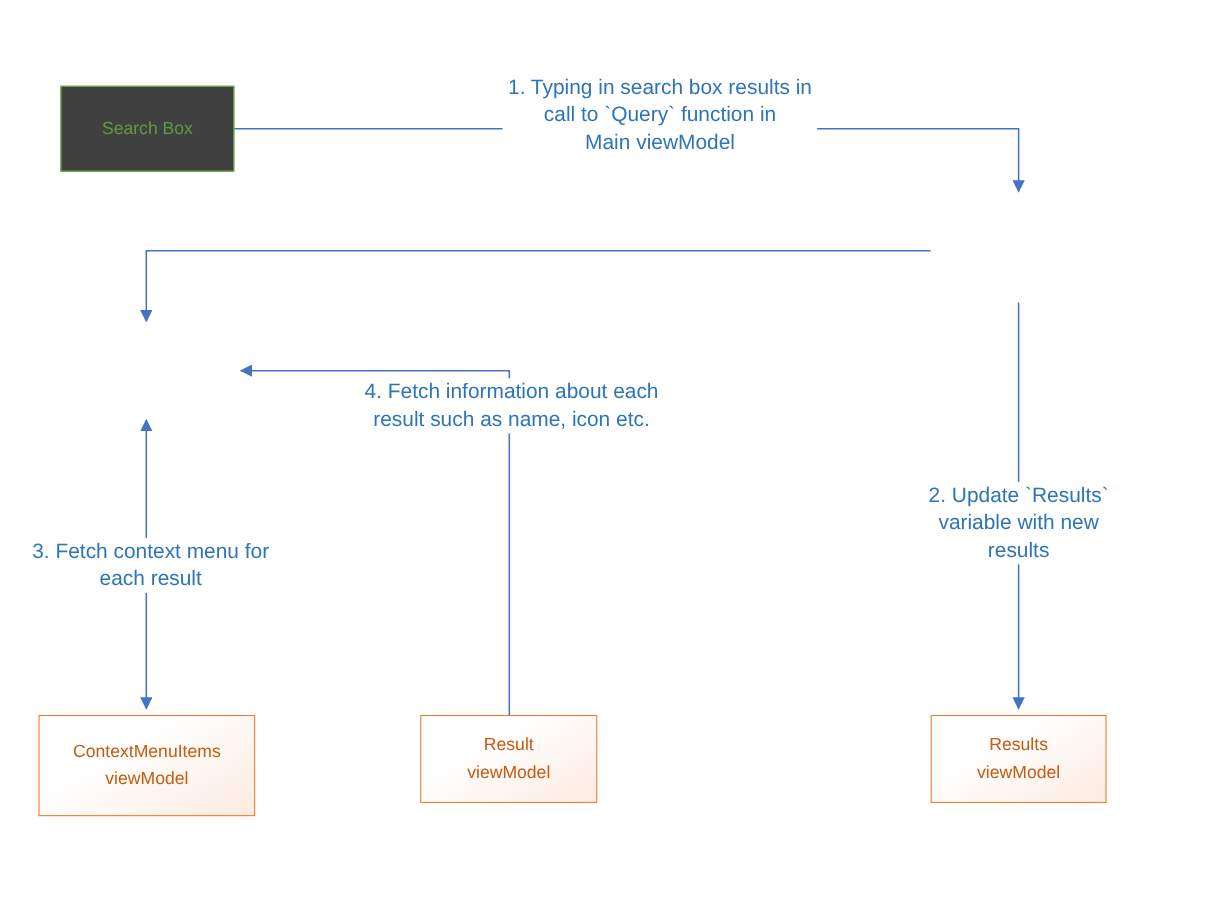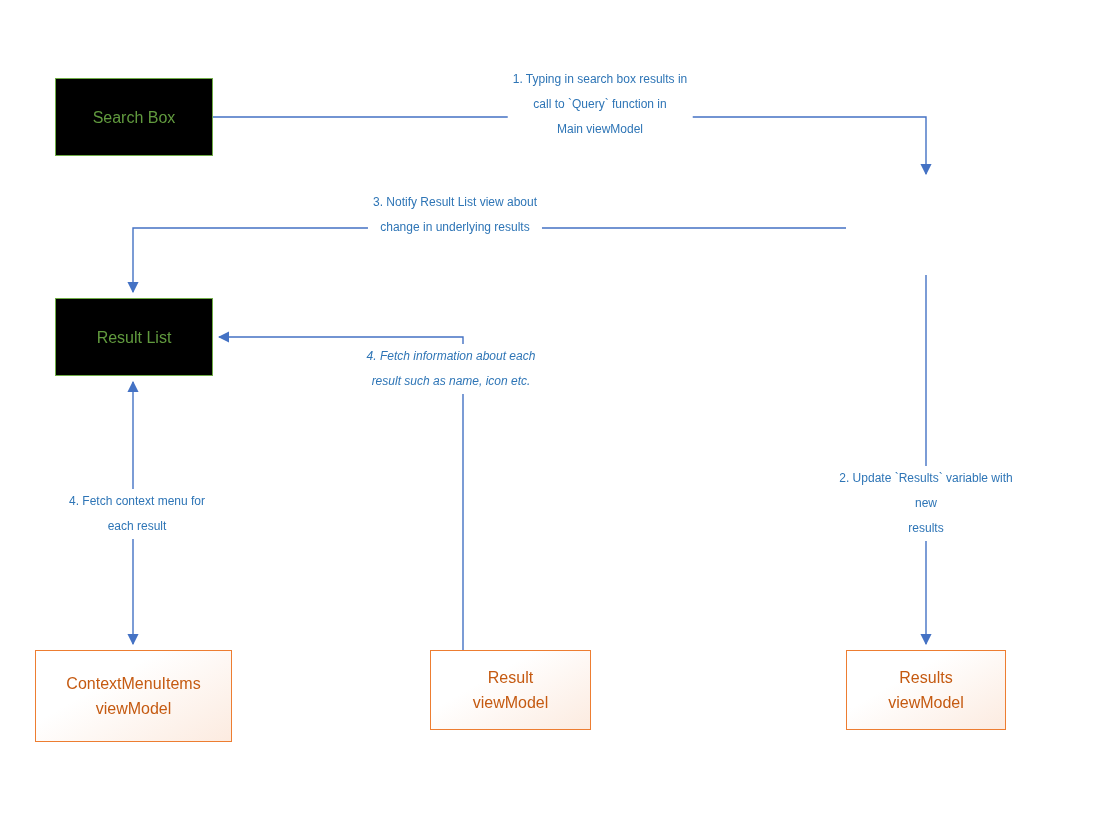--- a/index.html
+++ b/index.html
@@ -34,51 +34,51 @@
     align-items: center;
     justify-content: center;
     text-align: center;
     font-size: 16px;
     line-height: 25px;
     white-space: pre-line;
     box-sizing: border-box;
   }
   .node.green {
     border: 1px solid var(--green-border, #70AD47);
-    background: #000000;
+    background: #404040;
     color: var(--green-text, #619A3E);
   }
   .node.orange {
     border: 1px solid var(--orange-border, #ED7D31);
     background: linear-gradient(150deg, #ffffff 35%, #fcebe0 100%);
     color: var(--orange-text, #C55A11);
   }
   .edge-label {
     position: absolute;
     transform: translateX(-50%);
     text-align: center;
-    font-size: 12px;
+    font-size: 19px;
     line-height: 25px;
     color: var(--label-blue, #2E75B6);
     background: #ffffff;
     white-space: pre-line;
     padding: 0 5px;
   }
   
   #node-search-box            { left: 55px;  top: 78px;  width: 158px; height: 78px; }
   #node-main-viewmodel        { left: 846px; top: 180px; width: 160px; height: 95px; }
   #node-result-list           { left: 55px;  top: 298px; width: 158px; height: 78px; }
   #node-contextmenuitems      { left: 35px;  top: 650px; width: 197px; height: 92px; }
-  #node-result-viewmodel      { left: 382px; top: 650px; width: 161px; height: 80px; margin-left: 48px; }
+  #node-result-viewmodel      { left: 382px; top: 650px; width: 161px; height: 80px; }
   #node-results-viewmodel     { left: 846px; top: 650px; width: 160px; height: 80px; }
   
   #label-step1 { left: 600px; top: 67px; }
   #label-step3 { left: 455px; top: 190px; }
-  #label-step4 { left: 451px; top: 344px; font-style: italic; }
-  #label-step2 { left: 926px; top: 438px; margin-top: 28px; }
+  #label-step4 { left: 465px; top: 344px; }
+  #label-step2 { left: 926px; top: 438px; }
   #label-step5 { left: 137px; top: 489px; }
 </style>
 </head>
 <body>
 
 <div id="canvas">
 
   <svg class="connectors" width="1110" height="820" viewBox="0 0 1110 820">
     <defs>
       <marker id="arrow" viewBox="0 0 10 10" refX="9" refY="5" markerWidth="8" markerHeight="8" orient="auto-start-reverse">
@@ -93,40 +93,37 @@
     <path class="connector" d="M846,228 L133,228 L133,292" marker-end="url(#arrow)"></path>
 
     <path class="connector" d="M463,650 L463,337 L219,337" marker-end="url(#arrow)"></path>
 
     <path class="connector" d="M133,382 L133,644" marker-start="url(#arrow)" marker-end="url(#arrow)"></path>
   </svg>
 
   <div id="node-search-box" class="node green">Search Box</div>
 
 
-  <div id="node-result-list" class="node green">Result List</div>
 
   <div id="node-contextmenuitems" class="node orange">ContextMenuItems
 viewModel</div>
 
   <div id="node-result-viewmodel" class="node orange">Result
 viewModel</div>
 
   <div id="node-results-viewmodel" class="node orange">Results
 viewModel</div>
 
   <div id="label-step1" class="edge-label">1. Typing in search box results in
 call to `Query` function in
 Main viewModel</div>
 
   <div id="label-step2" class="edge-label">2. Update `Results` variable with new
 results</div>
 
-  <div id="label-step3" class="edge-label">3. Notify Result List view about
-change in underlying results</div>
 
   <div id="label-step4" class="edge-label">4. Fetch information about each
 result such as name, icon etc.</div>
 
-  <div id="label-step5" class="edge-label">4. Fetch context menu for
+  <div id="label-step5" class="edge-label">3. Fetch context menu for
 each result</div>
 
 </div>
 
 </body></html>

